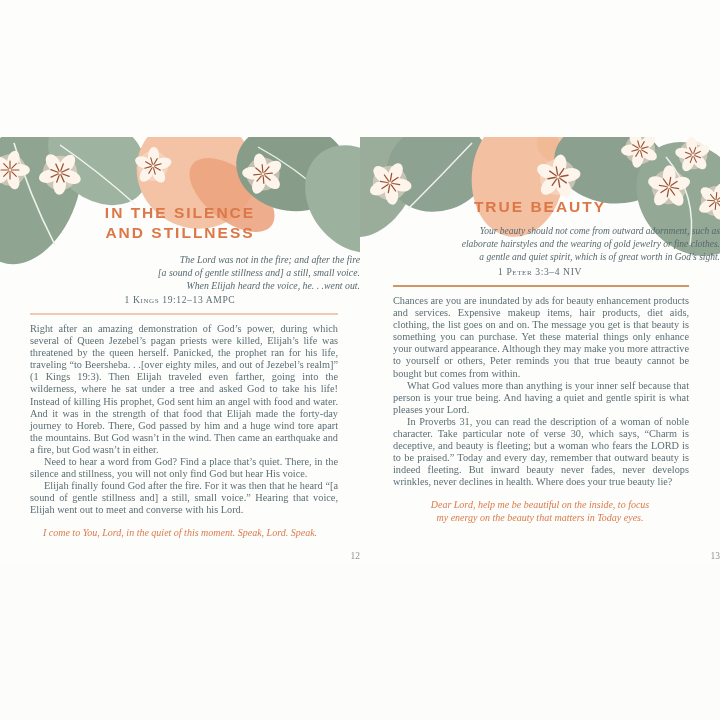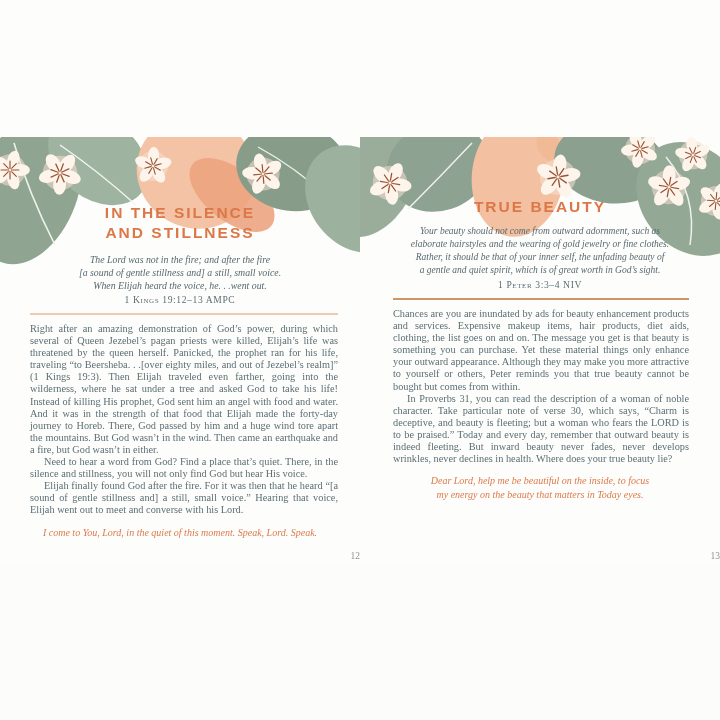--- a/index.html
+++ b/index.html
@@ -45,21 +45,21 @@
     font-size: 15.5px;
     letter-spacing: 2px;
     line-height: 20px;
     color: #dc7747;
   }
   .page-left  .chapter-title { margin-top: 66px; }
   .page-right .chapter-title { margin-top: 60px; }
 
   .epigraph {
     margin-top: 10px;
-    text-align: center;
+    text-align: right;
     font-style: italic;
     font-size: 9.8px;
     line-height: 13px;
     color: #57696f;
   }
   .page-right .epigraph { margin-top: 8px; font-size: 9.5px; }
   .epigraph-line { white-space: nowrap; }
 
   .scripture-reference {
     margin-top: 2px;
@@ -210,30 +210,30 @@
     </svg>
 
     <div class="page-content">
       <div class="chapter-title">
         <div>TRUE BEAUTY</div>
       </div>
 
       <div class="epigraph">
         <div class="epigraph-line">Your beauty should not come from outward adornment, such as</div>
         <div class="epigraph-line">elaborate hairstyles and the wearing of gold jewelry or fine clothes.</div>
-        <div class="epigraph-line">Rather, it should be that of your inner self, the unfading beauty of</div>
         <div class="epigraph-line">a gentle and quiet spirit, which is of great worth in God’s sight.</div>
       </div>
 
       <div class="scripture-reference">1 Peter 3:3–4 NIV</div>
 
       <hr class="divider">
 
       <div class="body-text">
         <p>Chances are you are inundated by ads for beauty enhancement products and services. Expensive makeup items, hair products, diet aids, clothing, the list goes on and on. The message you get is that beauty is something you can purchase. Yet these material things only enhance your outward appearance. Although they may make you more attractive to yourself or others, Peter reminds you that true beauty cannot be bought but comes from within.</p>
+        <p>What God values more than anything is your inner self because that person is your true being. And having a quiet and gentle spirit is what pleases your Lord.</p>
         <p>In Proverbs 31, you can read the description of a woman of noble character. Take particular note of verse 30, which says, “Charm is deceptive, and beauty is fleeting; but a woman who fears the LORD is to be praised.” Today and every day, remember that outward beauty is indeed fleeting. But inward beauty never fades, never develops wrinkles, never declines in health. Where does your true beauty lie?</p>
       </div>
 
       <div class="prayer">
         <div class="prayer-line">Dear Lord, help me be beautiful on the inside, to focus</div>
         <div class="prayer-line">my energy on the beauty that matters in Today eyes.</div>
       </div>
     </div>
 
     <div class="page-number">13</div>

